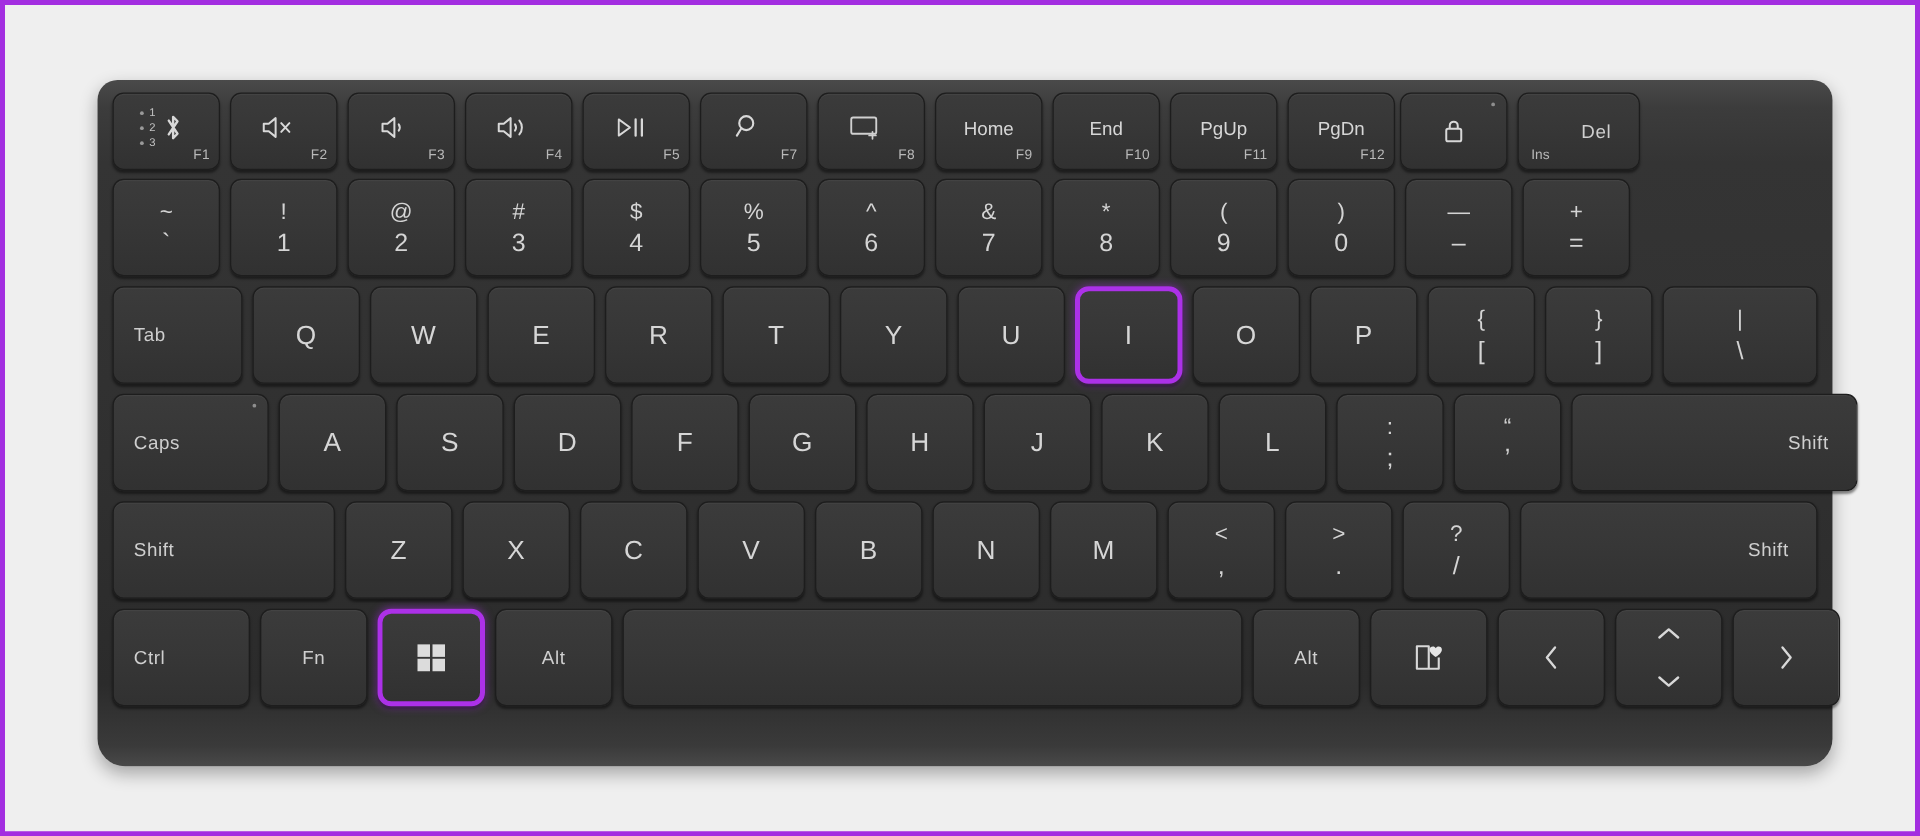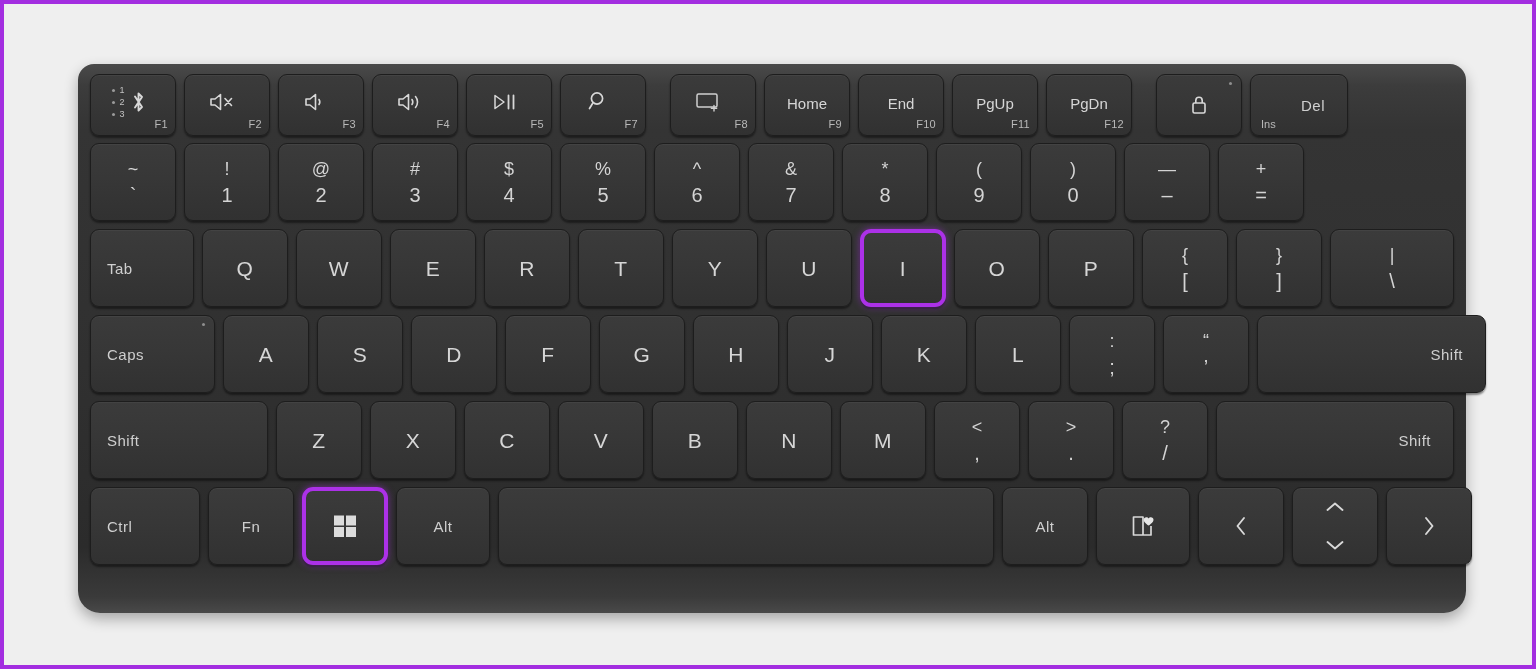--- a/index.html
+++ b/index.html
@@ -265,21 +265,21 @@
           <span class="glyph" style="position:relative; top:-3px; left:-4px;">
             <svg width="28" height="18" viewBox="0 0 28 18">
               <path d="M4 2.5 L13 9 L4 15.5 Z" fill="none" stroke="#d8d8d8" stroke-width="1.5" stroke-linejoin="round"></path>
               <path d="M17.5 2.5 V15.5 M22.5 2.5 V15.5" stroke="#d8d8d8" stroke-width="1.8" stroke-linecap="round"></path>
             </svg>
           </span>
           <span class="fnum">F5</span>
         </div>
 
 
-        <div class="key fn" style="width:86px; margin-right:24px;">
+        <div class="key fn" style="width:86px; margin-right:8px;">
           <span class="glyph" style="position:relative; top:-3px; left:-4px;">
             <svg width="24" height="24" viewBox="0 0 24 24">
               <circle cx="10" cy="8.5" r="5.6" fill="none" stroke="#d8d8d8" stroke-width="1.7"></circle>
               <path d="M6 12.8 L2.5 18.5" stroke="#d8d8d8" stroke-width="1.7" stroke-linecap="round"></path>
             </svg>
           </span>
           <span class="fnum">F7</span>
         </div>
 
         <div class="key fn" style="width:86px; margin-right:8px;">
@@ -300,21 +300,21 @@
         <div class="key fn" style="width:86px; margin-right:8px;">
           <span class="fnlabel">End</span>
           <span class="fnum">F10</span>
         </div>
 
         <div class="key fn" style="width:86px; margin-right:8px;">
           <span class="fnlabel">PgUp</span>
           <span class="fnum">F11</span>
         </div>
 
-        <div class="key fn" style="width:86px; margin-right:24px;">
+        <div class="key fn" style="width:86px; margin-right:4px;">
           <span class="fnlabel">PgDn</span>
           <span class="fnum">F12</span>
         </div>
 
         <div class="key fn" style="width:86px; margin-right:8px;">
           <span class="led"></span>
           <span class="glyph">
             <svg width="20" height="22" viewBox="0 0 20 22">
               <rect x="4" y="9" width="12" height="10" rx="1.5" fill="none" stroke="#d8d8d8" stroke-width="1.6"></rect>
               <path d="M6.8 9 V6.5 A3.2 3.2 0 0 1 13.2 6.5 V9" fill="none" stroke="#d8d8d8" stroke-width="1.6"></path>

